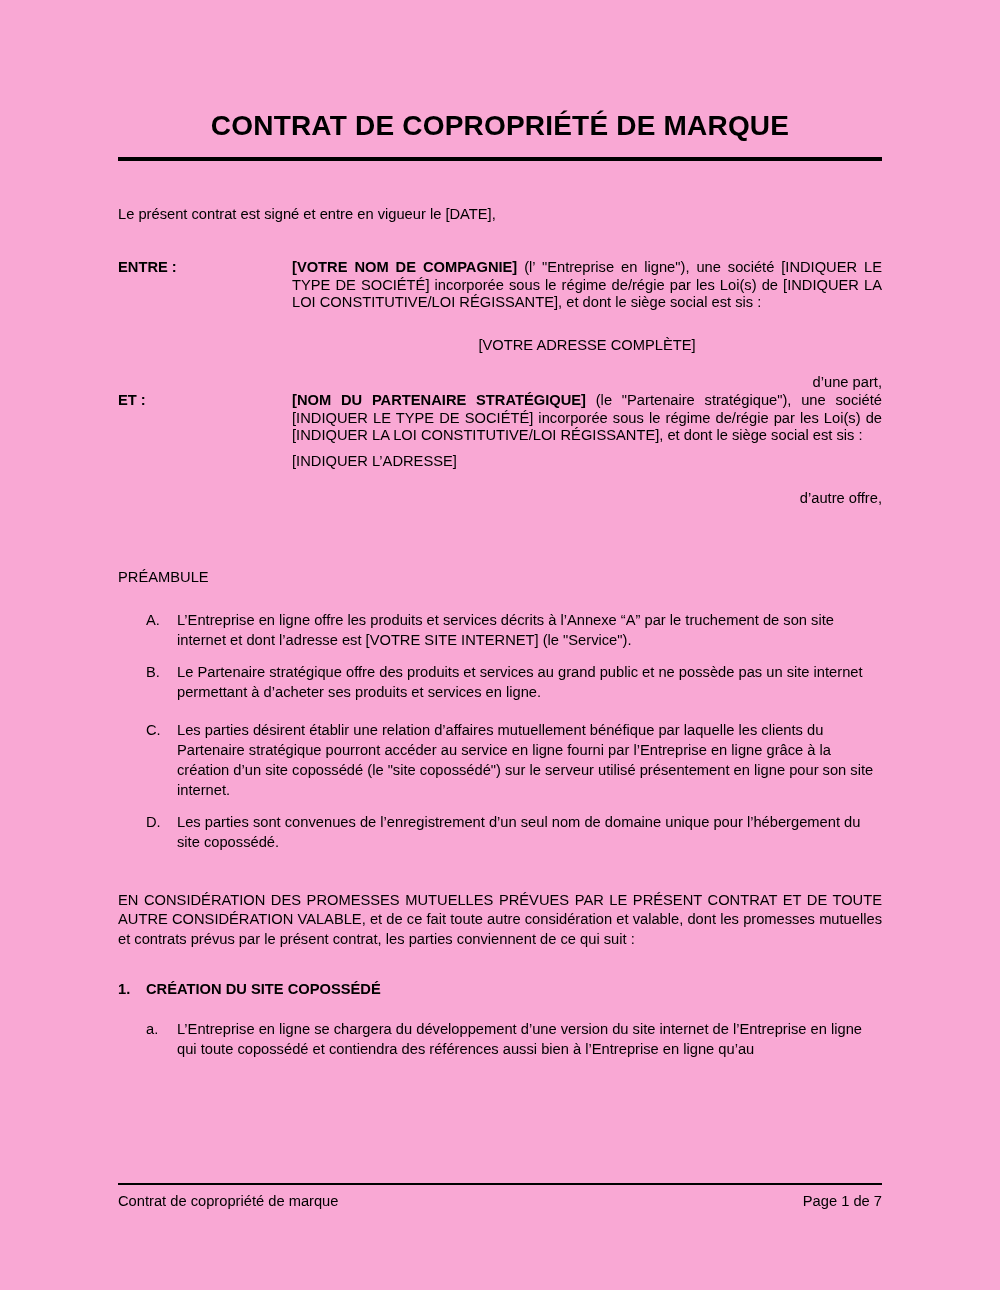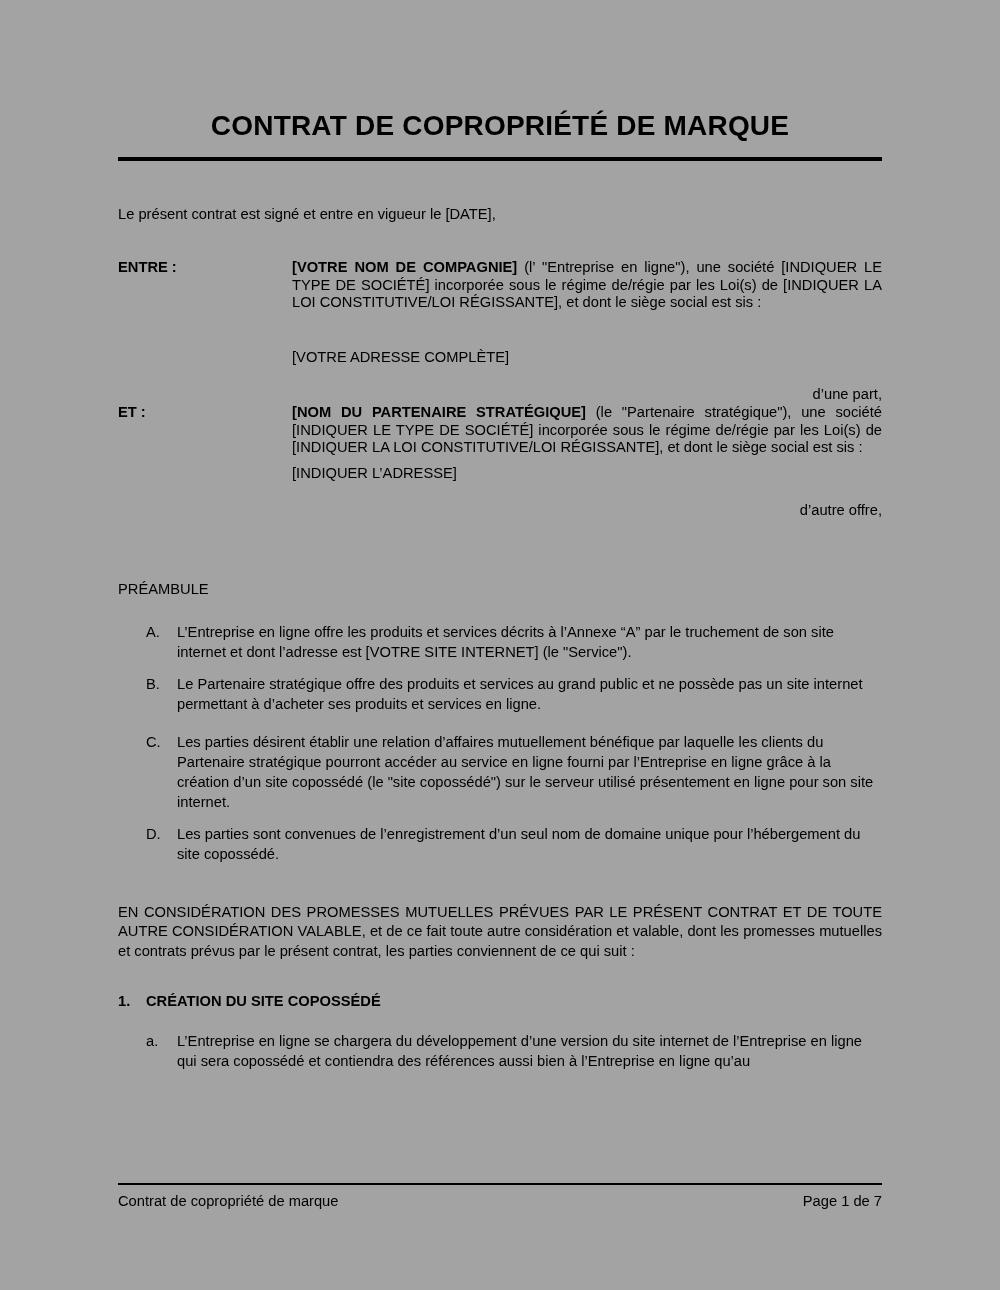--- a/index.html
+++ b/index.html
@@ -1,21 +1,21 @@
 <!DOCTYPE html>
 <html><head>
 <meta charset="utf-8">
 <style>
   * { margin: 0; padding: 0; box-sizing: border-box; }
   html, body { background: #ffffff; }
   .page {
     position: relative;
     width: 1000px;
     height: 1290px;
-    background: #a3a3a3;
+    background: #f9a8d4;
     font-family: "Liberation Sans", sans-serif;
     font-size: 14.7px;
     color: #000000;
     overflow: hidden;
   }
   .content {
     position: absolute;
     left: 118px;
     right: 118px;
     top: 0;
@@ -52,21 +52,21 @@
   .party-text {
     flex: 1;
     text-align: justify;
     line-height: 17.6px;
   }
   .party-text .bold-lead { font-weight: bold; }
   .party-address {
     margin-left: 174px;
     line-height: 17.6px;
   }
-  .party-address.a1 { margin-top: 37px; }
+  .party-address.a1 { margin-top: 25px; text-align: center; }
   .party-address.a2 { margin-top: 8px; }
   .party-part {
     text-align: right;
     line-height: 17.6px;
     margin-top: 20px;
   }
   .preamble-heading {
     margin-top: 61px;
     font-weight: normal;
     font-size: 14.7px;
@@ -162,21 +162,21 @@
 
     <p class="consideration">EN CONSIDÉRATION DES PROMESSES MUTUELLES PRÉVUES PAR LE PRÉSENT CONTRAT ET DE TOUTE AUTRE CONSIDÉRATION VALABLE, et de ce fait toute autre considération et valable, dont les promesses mutuelles et contrats prévus par le présent contrat, les parties conviennent de ce qui suit :</p>
 
     <div class="section-heading">
       <div class="number">1.</div>
       <div>CRÉATION DU SITE COPOSSÉDÉ</div>
     </div>
 
     <div class="list-item li-1a">
       <div class="letter">a.</div>
-      <div class="item-text">L’Entreprise en ligne se chargera du développement d’une version du site internet de l’Entreprise en ligne qui sera copossédé et contiendra des références aussi bien à l’Entreprise en ligne qu’au</div>
+      <div class="item-text">L’Entreprise en ligne se chargera du développement d’une version du site internet de l’Entreprise en ligne qui toute copossédé et contiendra des références aussi bien à l’Entreprise en ligne qu’au</div>
     </div>
 
   </div>
 
   <div class="footer">
     <div>Contrat de copropriété de marque</div>
     <div>Page 1 de 7</div>
   </div>
 </div>
 

